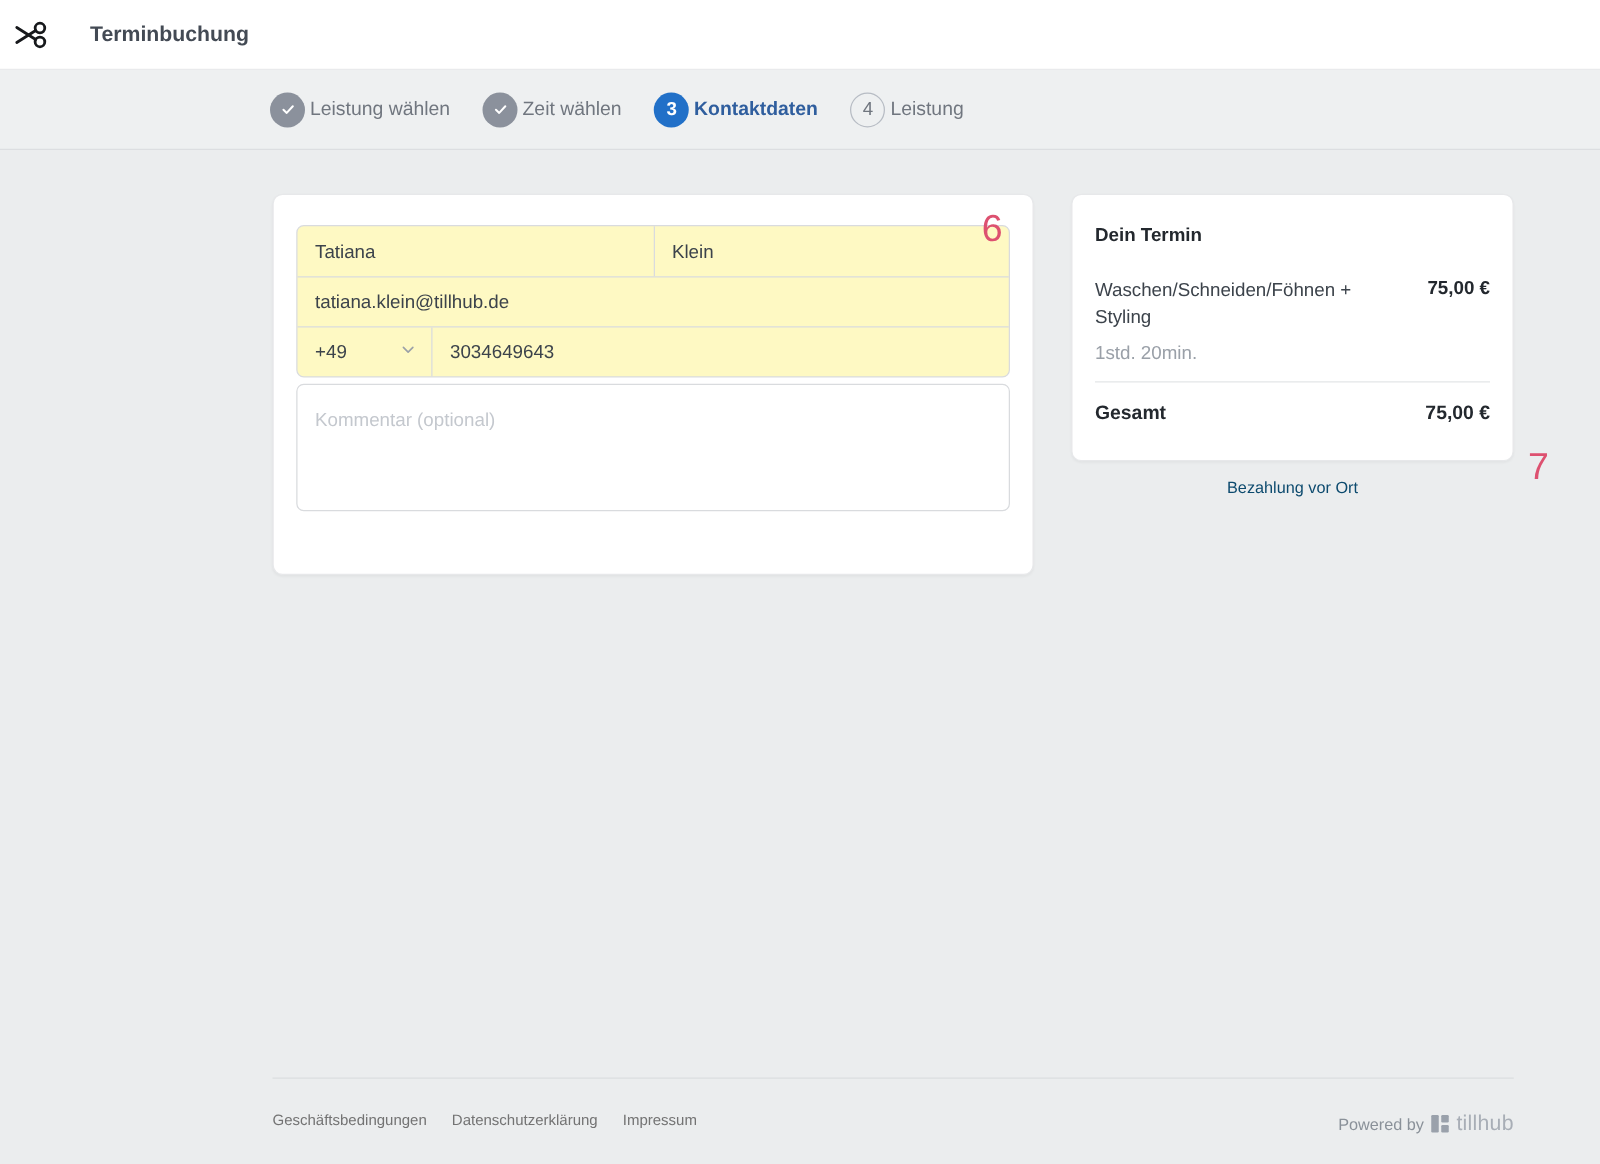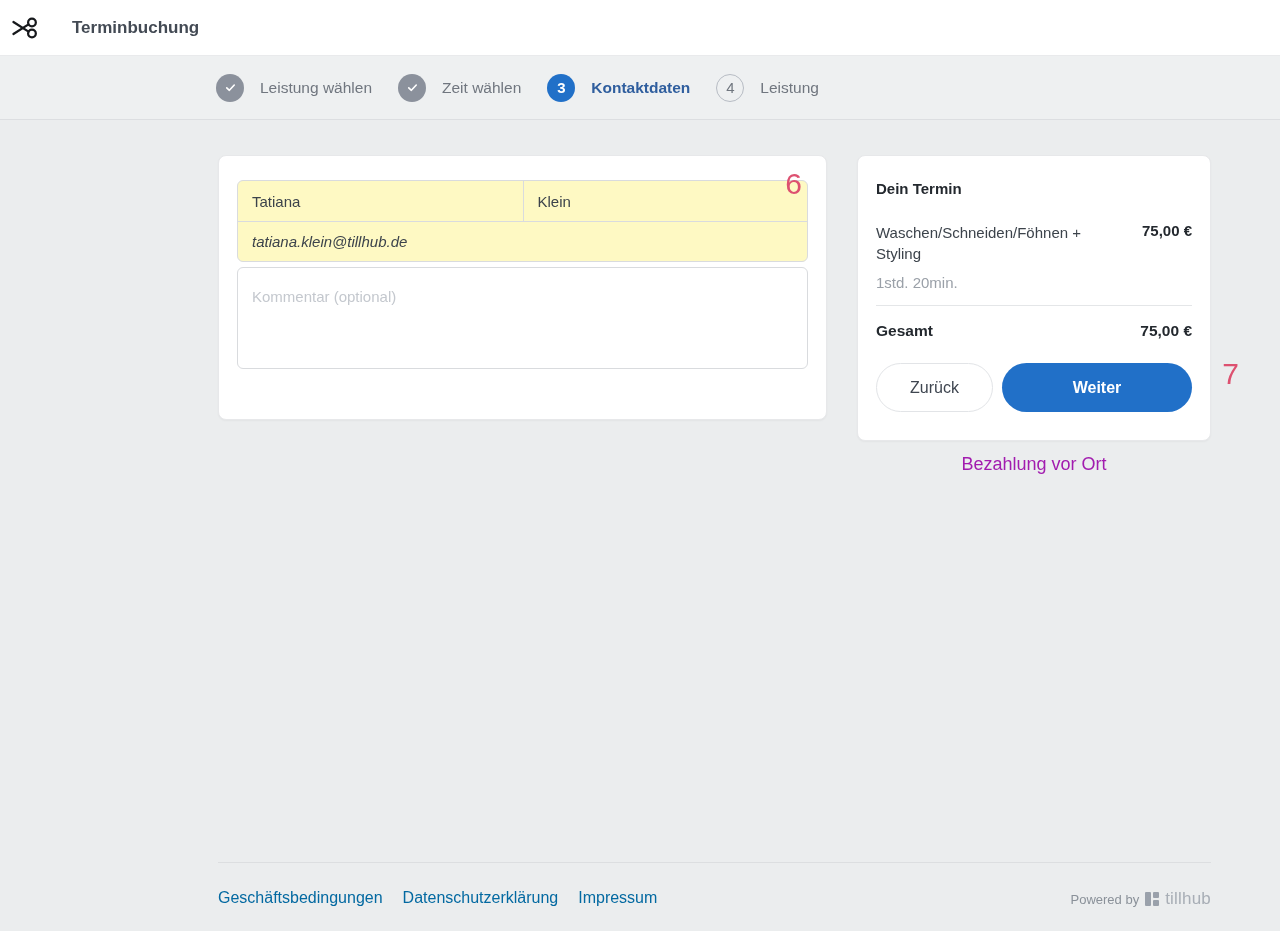--- a/index.html
+++ b/index.html
@@ -28,38 +28,38 @@
   .step { display: flex; align-items: center; }
   .step + .step { margin-left: 26px; }
   .step-circle {
     width: 28px; height: 28px; border-radius: 50%;
     display: flex; align-items: center; justify-content: center;
     font-size: 15px; flex: 0 0 auto;
   }
   .step-circle.completed { background: #8b919c; }
   .step-circle.active { background: #2170c8; color: #ffffff; font-weight: 600; }
   .step-circle.upcoming { background: transparent; border: 1px solid #b7bcc4; color: #70767f; }
-  .step-label { margin-left: 16px; font-size: 15.5px; color: #70767f; }
+  .step-label { margin-left: 4px; font-size: 15.5px; color: #70767f; }
   .step-label.active { color: #2f5e9e; font-weight: 700; }
 
   
   .main { flex: 1 1 auto; display: flex; align-items: flex-start; padding: 35px 0 0 218px; }
 
   .card {
     background: #ffffff; border: 1px solid #e7e8ea; border-radius: 8px;
     box-shadow: 0 1px 2px rgba(0,0,0,0.04);
   }
   .form-card { width: 609px; padding: 24px 18px 50px 18px; position: relative; }
   .form-heading { font-size: 15px; color: #3c434b; margin-bottom: 13px; }
   .annotation { font-size: 30px; color: #dd5170; font-family: "Liberation Sans", sans-serif; }
   .annotation-6 { position: absolute; top: 11px; right: 24px; }
 
   .input-group { border: 1px solid #d9dbde; border-radius: 6px; background: #fef9c3; }
   .input-row { display: flex; height: 40px; align-items: stretch; }
-  .input-row + .input-row { border-top: 1px solid #d9dbde; font-style: italic; }
+  .input-row + .input-row { border-top: 1px solid #d9dbde; }
   .cell { display: flex; align-items: center; padding-left: 14px; font-size: 15px; color: #3c434b; }
   .cell-half { width: 50%; }
   .cell-half + .cell-half { border-left: 1px solid #d9dbde; }
   .cell-full { width: 100%; }
   .cell-select { width: 107px; justify-content: space-between; padding-right: 12px; cursor: pointer; }
   .cell-phone { flex: 1 1 auto; border-left: 1px solid #d9dbde; }
 
   .comment-box {
     margin-top: 5px; height: 102px; border: 1px solid #d9dbde; border-radius: 6px;
     padding: 20px 14px; font-size: 15px; color: #c4c8ce; background: #fff;
@@ -74,31 +74,31 @@
   .service-price { font-size: 15px; font-weight: 700; color: #23282e; white-space: nowrap; }
   .service-duration { margin-top: 10px; font-size: 15px; color: #9aa0a8; }
   .summary-divider { border: none; border-top: 1px solid #e4e6e8; margin: 14px 0 16px 0; }
   .total-row { display: flex; justify-content: space-between; gap: 17px; }
   .total-label, .total-price { font-size: 15.5px; font-weight: 700; color: #23282e; }
   .button-row { display: flex; justify-content: space-between; margin-top: 23px; }
   .btn { height: 49px; border-radius: 25px; font-size: 16px; display: flex; align-items: center; justify-content: center; cursor: pointer; font-family: "Liberation Sans", sans-serif; }
   .btn-back { width: 117px; background: #ffffff; border: 1px solid #e2e4e7; color: #3f4650; }
   .btn-next { width: 190px; background: #2170c8; border: none; color: #ffffff; font-weight: 700; }
   .annotation-7 { position: absolute; top: 202px; right: -28px; }
-  .payment-note { margin-top: 13px; text-align: center; font-size: 18px; color: #a21caf; }
+  .payment-note { margin-top: 13px; text-align: center; font-size: 13px; color: #0c4a6e; }
 
   
   .footer {
     flex: 0 0 69px; margin: 0 69px 0 218px;
     border-top: 1px solid #dcdee0;
     display: flex; justify-content: space-between; align-items: flex-start;
     padding-top: 26px;
   }
   .footer-links { display: flex; gap: 20px; }
-  .footer-link { font-size: 16px; color: #0369a1; text-decoration: none; cursor: pointer; }
+  .footer-link { font-size: 12px; color: #737373; text-decoration: none; cursor: pointer; }
   .powered { display: flex; align-items: center; gap: 6px; }
   .powered-by { font-size: 13px; color: #8a9199; }
   .brand-name { font-size: 17px; color: #a8aeb6; letter-spacing: 0.2px; }
   .brand-icon { display: inline-grid; grid-template-columns: 6px 6px; grid-template-rows: 6px 6px; gap: 2px; }
   .brand-icon .b1 { grid-row: 1 / 3; background: #9aa1ab; border-radius: 1px; }
   .brand-icon .b2 { background: #9aa1ab; border-radius: 1px; }
 </style>
 </head>
 <body>
 
@@ -149,41 +149,48 @@
       <div class="annotation annotation-6">6</div>
 
       <div class="input-group">
         <div class="input-row">
           <div class="cell cell-half">Tatiana</div>
           <div class="cell cell-half">Klein</div>
         </div>
         <div class="input-row">
           <div class="cell cell-full">tatiana.klein@tillhub.de</div>
         </div>
+        <div class="input-row">
+          <div class="cell cell-select">
+            <span>+49</span>
+            <span>
+              <svg width="13" height="13" viewBox="0 0 24 24" fill="none">
+                  <path d="M5 9 L12 16 L19 9" stroke="#9aa0a8" stroke-width="2.4" stroke-linecap="round" stroke-linejoin="round"></path>
+                </svg>
+            </span>
+          </div>
+          <div class="cell cell-phone">3034649643</div>
+        </div>
       </div>
 
       <div class="comment-box">Kommentar (optional)</div>
     </div>
 
     <div class="sidebar">
       <div class="card summary-card">
         <div class="summary-title">Dein Termin</div>
         <div class="service-row">
           <div class="service-name">Waschen/Schneiden/Föhnen + Styling</div>
           <div class="service-price">75,00 €</div>
         </div>
         <div class="service-duration">1std. 20min.</div>
         <hr class="summary-divider">
         <div class="total-row">
           <div class="total-label">Gesamt</div>
           <div class="total-price">75,00 €</div>
-        </div>
-        <div class="button-row">
-          <button class="btn btn-back">Zurück</button>
-          <button class="btn btn-next">Weiter</button>
         </div>
       </div>
       <div class="annotation annotation-7">7</div>
       <div class="payment-note">Bezahlung vor Ort</div>
     </div>
 
   </div>
 
   <div class="footer">
     <div class="footer-links">

